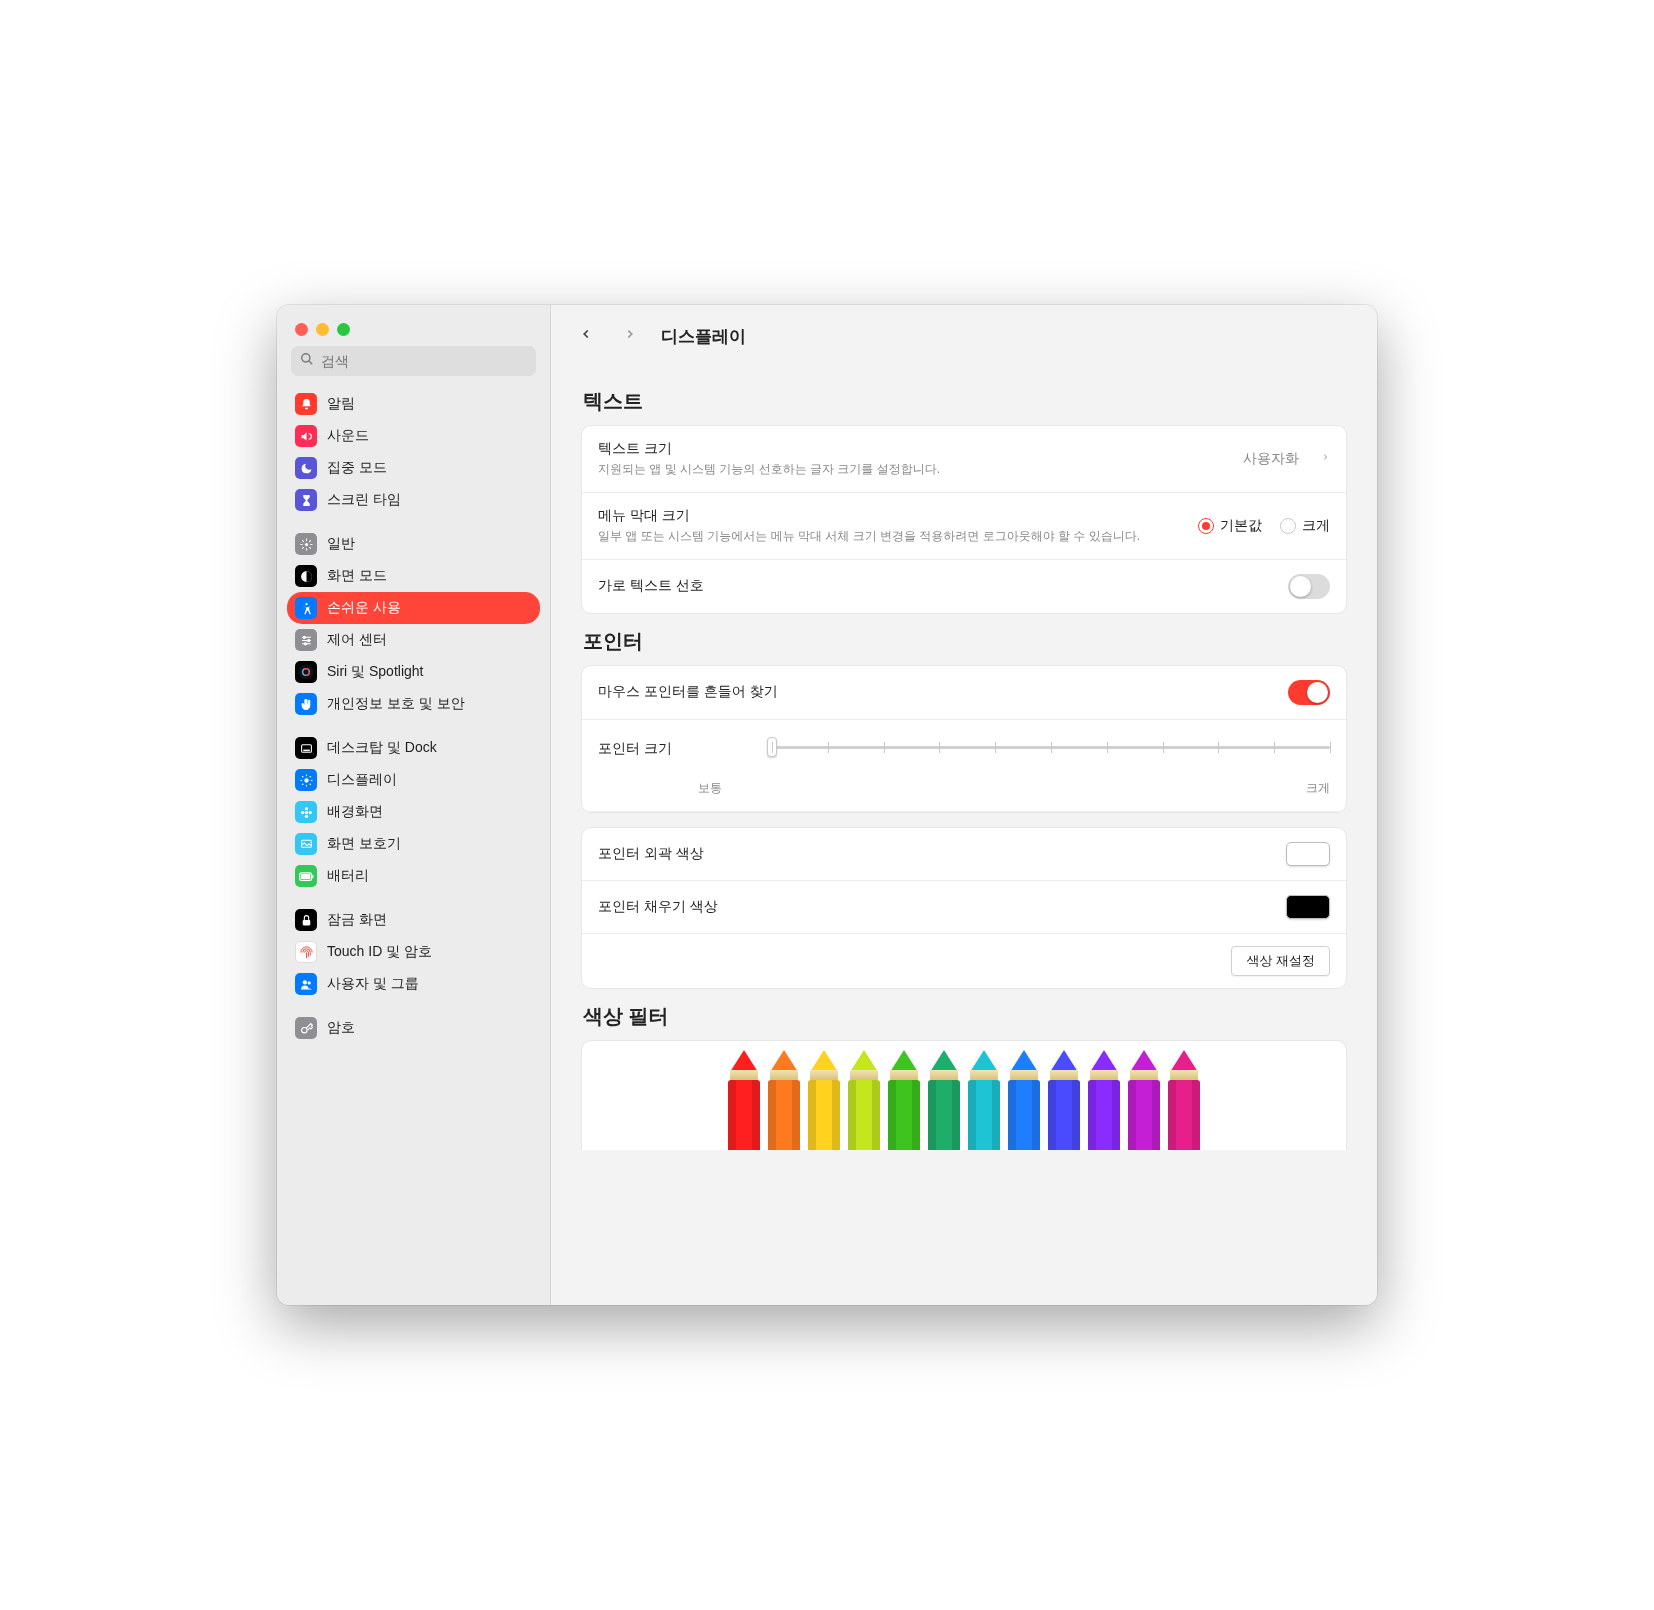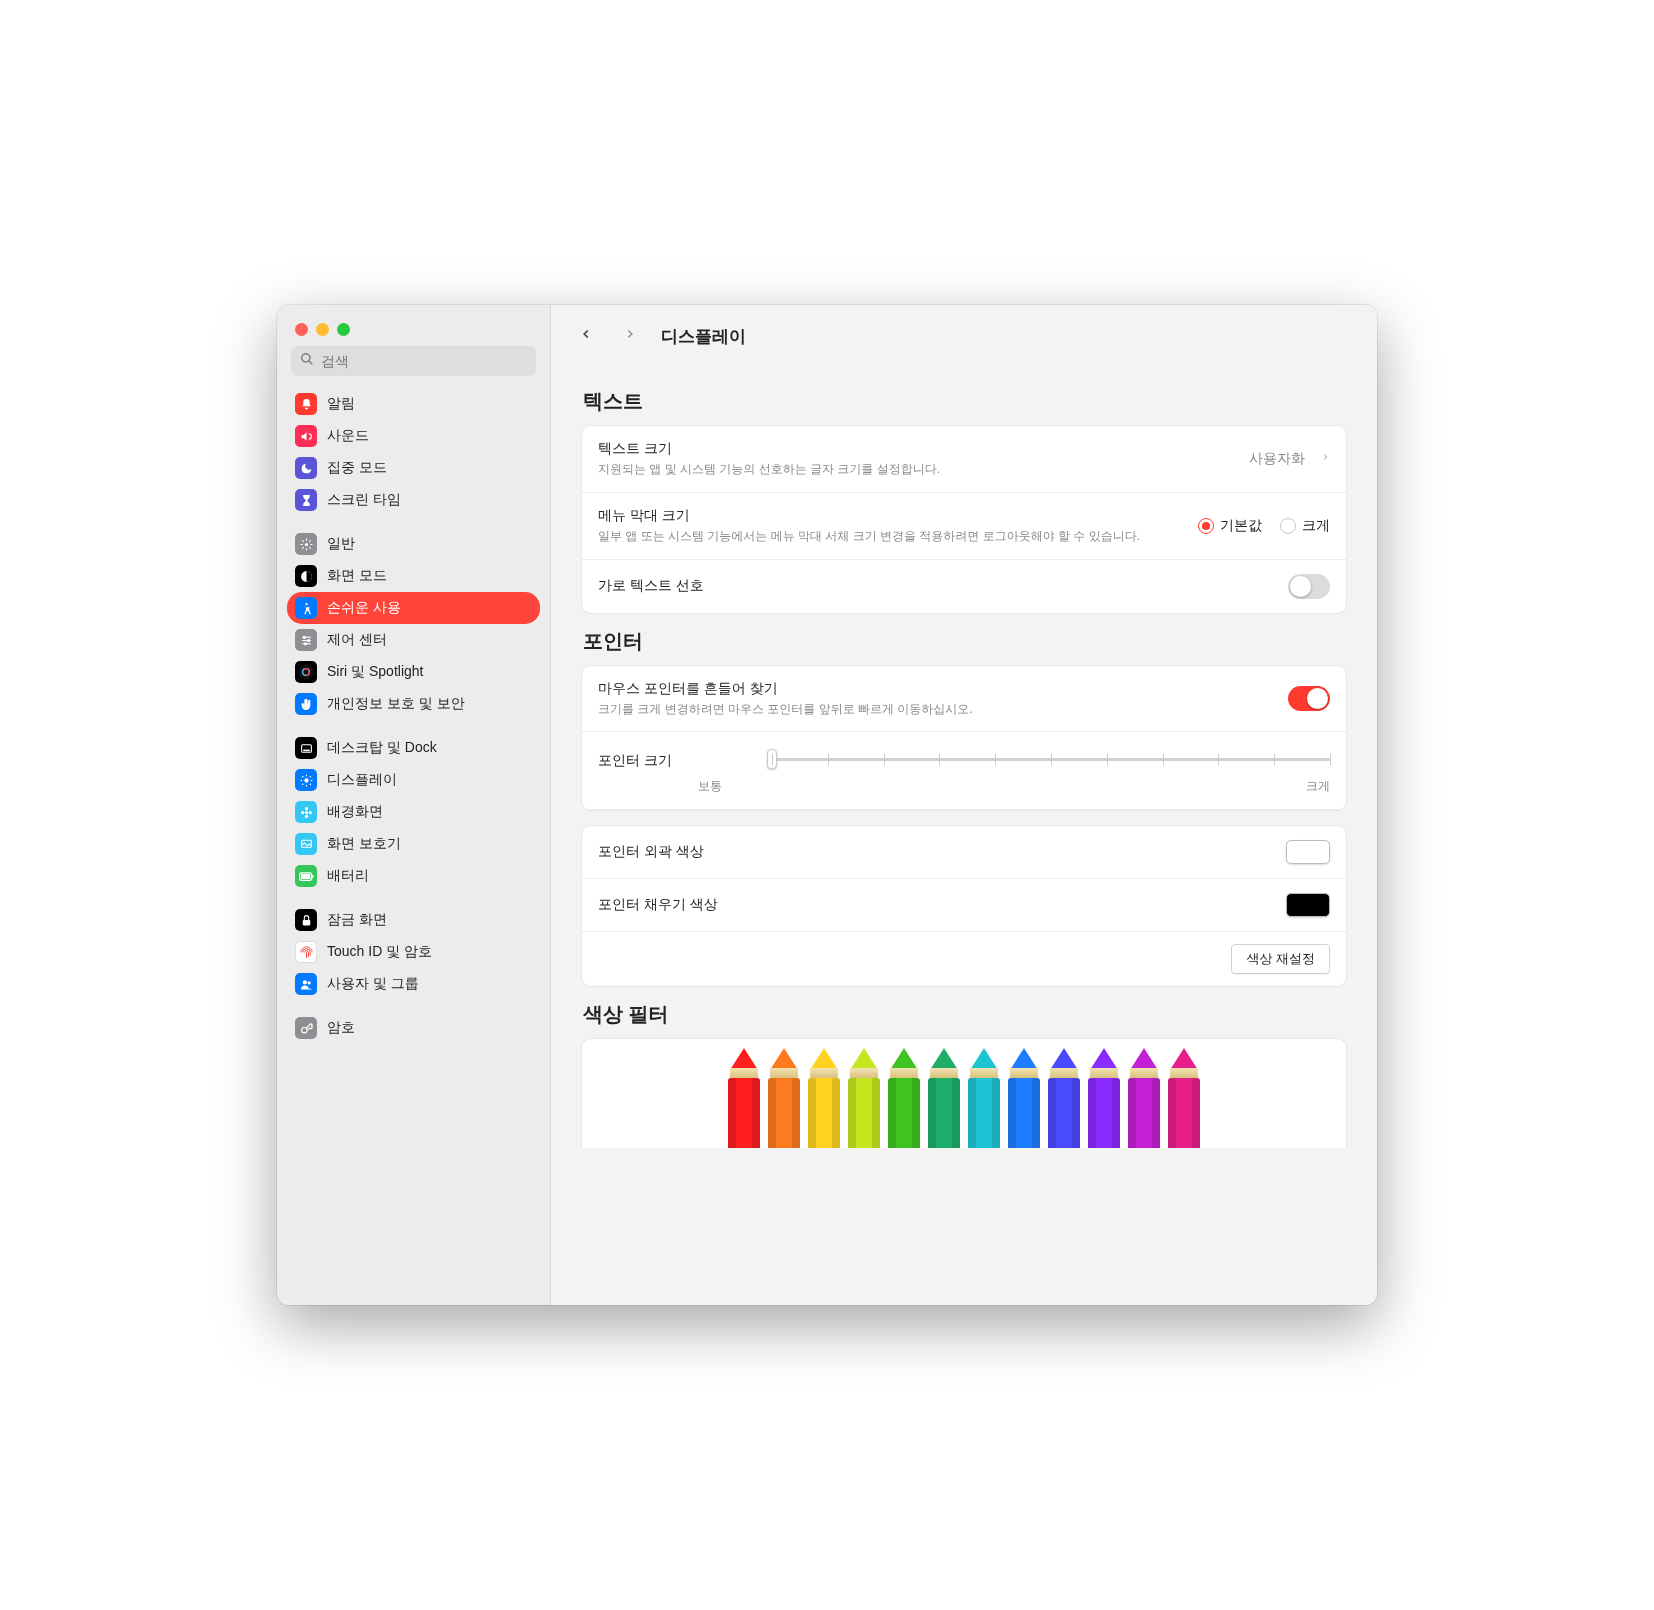--- a/index.html
+++ b/index.html
@@ -126,21 +126,21 @@
   align-items: center;
   justify-content: space-between;
   padding: 14px 16px;
   border-bottom: 1px solid #ececec;
   gap: 20px;
 }
 .row:last-child { border-bottom: none; }
 .row-text { flex: 1; min-width: 0; }
 .row-title { font-size: 14px; color: #222; }
 .row-sub { font-size: 12px; color: #888; margin-top: 3px; line-height: 1.4; }
-.value-label { font-size: 14px; color: #888; display: flex; align-items: center; gap: 16px; margin-left: 28px; }
+.value-label { font-size: 14px; color: #888; display: flex; align-items: center; gap: 22px; margin-left: 28px; }
 .chevron { color: #bbb; }
 .radio-group { display: flex; gap: 18px; align-items: flex-end; }
 .radio {
   display: flex; align-items: center; gap: 6px;
   font-size: 14px; color: #222;
 }
 .radio-dot {
   width: 16px; height: 16px; border-radius: 50%;
   border: 1px solid #c9c9c9; background: #fff;
   display: flex; align-items: center; justify-content: center;
@@ -181,21 +181,21 @@
   position: absolute; top: 8px; width: 1px; height: 11px; background: #c8c8c8;
 }
 .slider-knob {
   position: absolute; top: 3px; left: 0; transform: translateX(-50%);
   width: 10px; height: 20px; border-radius: 4px;
   background: #fff; border: 1px solid #c8c8c8;
   box-shadow: 0 1px 2px rgba(0,0,0,0.2);
 }
 .slider-labels {
   display: flex; justify-content: space-between; font-size: 12px; color: #888;
-  margin-left: 100px; margin-top: 2px;
+  margin-left: 100px; margin-top: 16px;
 }
 .color-swatch {
   width: 44px; height: 24px; border-radius: 5px;
   border: 1px solid #bdbdbd;
   box-shadow: 0 1px 2px rgba(0,0,0,0.15);
 }
 .right-btn-row { display: flex; justify-content: flex-end; padding: 12px 16px; }
 .btn {
   background: #fff; border: 1px solid #d0d0d0; border-radius: 4px;
   padding: 5px 14px; font-size: 13px; color: #222;
@@ -509,21 +509,20 @@
           <div class="row-title">가로 텍스트 선호</div>
           <div class="switch"></div>
         </div>
       </div>
 
       <div class="section-title">포인터</div>
       <div class="card">
         <div class="row">
           <div class="row-text">
             <div class="row-title">마우스 포인터를 흔들어 찾기</div>
-            <div class="row-sub">크기를 크게 변경하려면 마우스 포인터를 앞뒤로 빠르게 이동하십시오.</div>
           </div>
           <div class="switch on"></div>
         </div>
         <div class="slider-row">
           <div class="slider-head">
             <div class="row-title">포인터 크기</div>
             <div class="slider-track" id="slider-track">
               <div class="slider-line"></div>
               <div class="slider-knob"></div>
             <div class="slider-tick" style="left: 0%;"></div>

